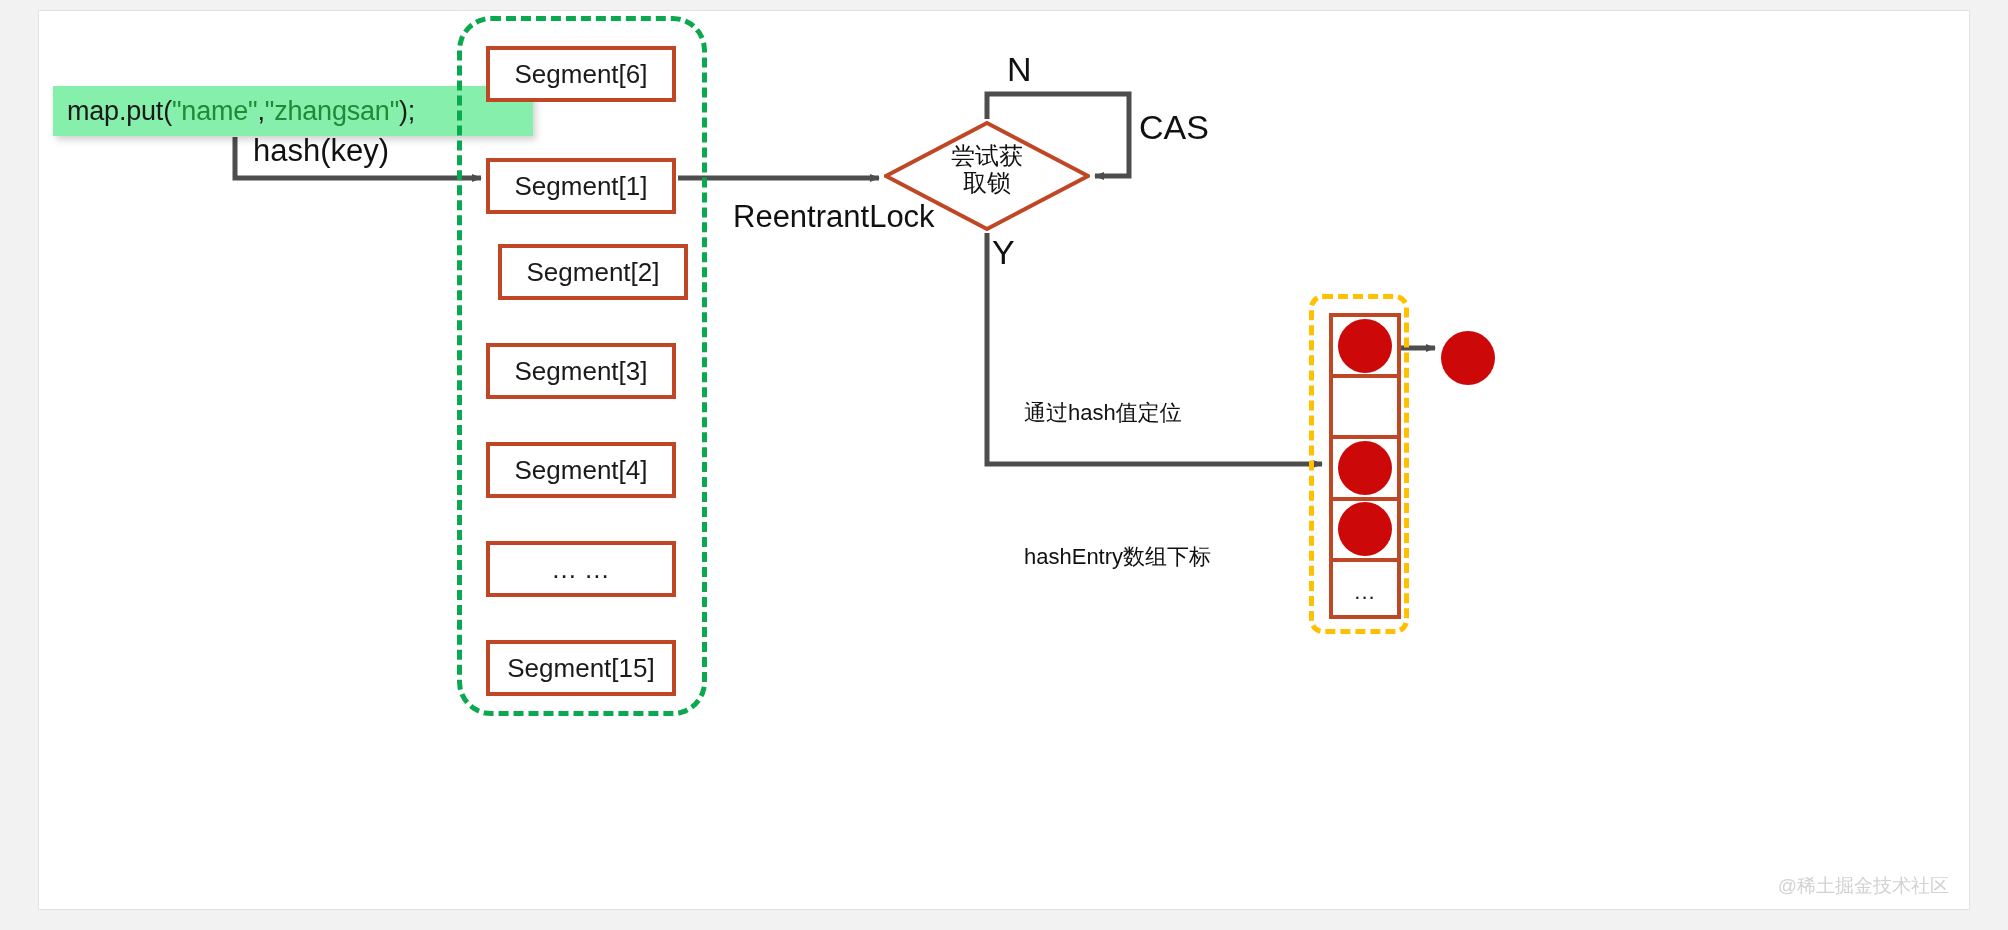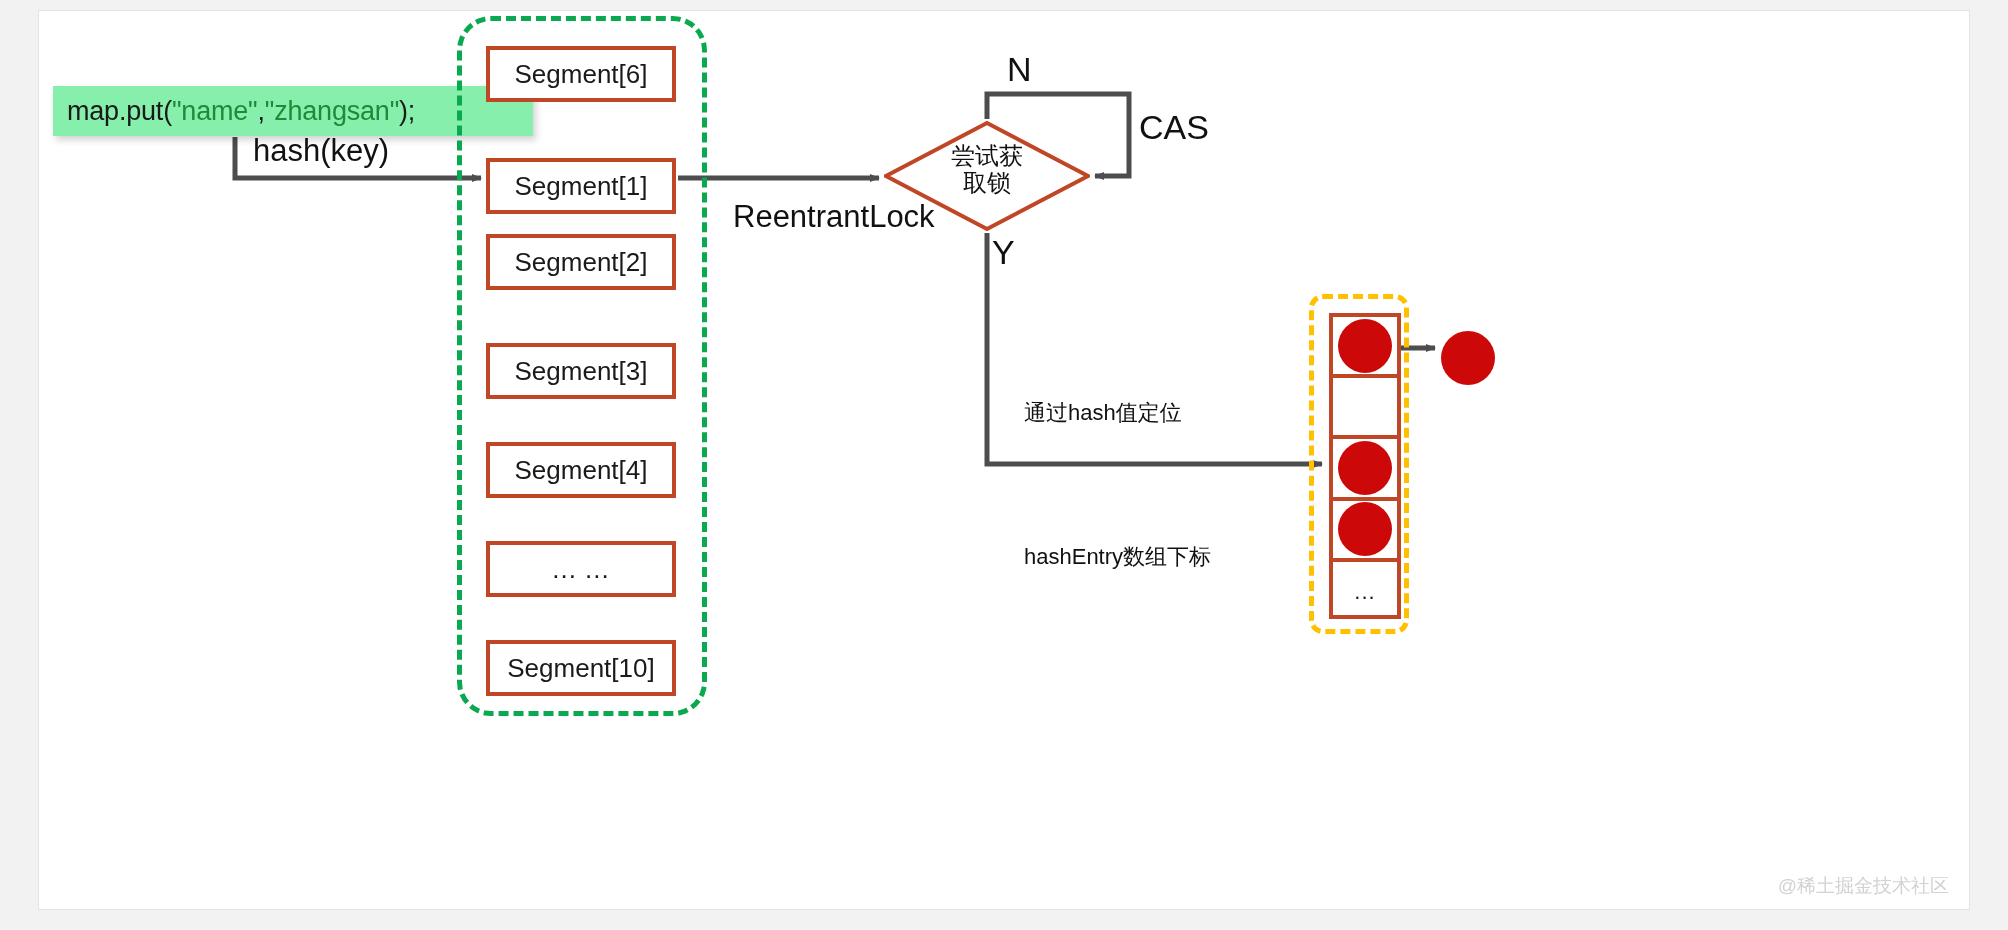--- a/index.html
+++ b/index.html
@@ -210,25 +210,25 @@
     <div class="abs label" id="label-locate">
       <div>通过hash值定位</div>
       <div style="height:14px"></div>
       <div>hashEntry数组下标</div>
     </div>
 
     <div class="abs" id="segment-group"></div>
     <div id="segment-boxes">
         <div class="abs segment-box" style="top: 35px;"><span>Segment[6]</span></div>
         <div class="abs segment-box" style="top: 128px; margin-top: 19px;"><span>Segment[1]</span></div>
-        <div class="abs segment-box" style="top: 223px;"><span>Segment[2]</span></div>
+        <div class="abs segment-box" style="top: 233px; margin-left: 12px;"><span>Segment[2]</span></div>
         <div class="abs segment-box" style="top: 332px;"><span>Segment[3]</span></div>
         <div class="abs segment-box" style="top: 431px;"><span>Segment[4]</span></div>
         <div class="abs segment-box" style="top: 530px;"><span class="seg-dots">... ...</span></div>
-        <div class="abs segment-box" style="top: 629px;"><span>Segment[10]</span></div>
+        <div class="abs segment-box" style="top: 629px;"><span>Segment[15]</span></div>
       </div>
 
     <div class="abs" id="diamond-wrap">
       <svg viewBox="0 0 206 110" width="206" height="110">
         <polygon points="103,2 204,55 103,108 2,55" fill="#ffffff" stroke="#bf4726" stroke-width="4"></polygon>
       </svg>
     </div>
     <div class="abs" id="diamond-text">
       <div>尝试获</div>
       <div>取锁</div>

